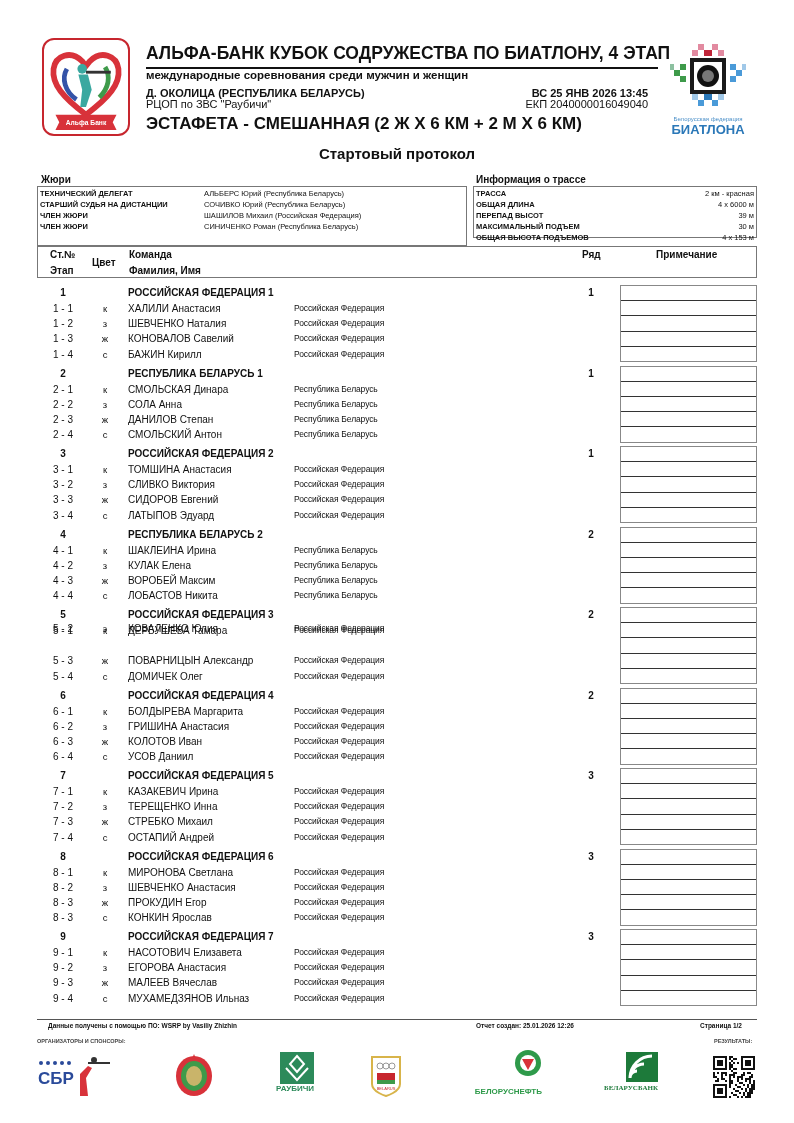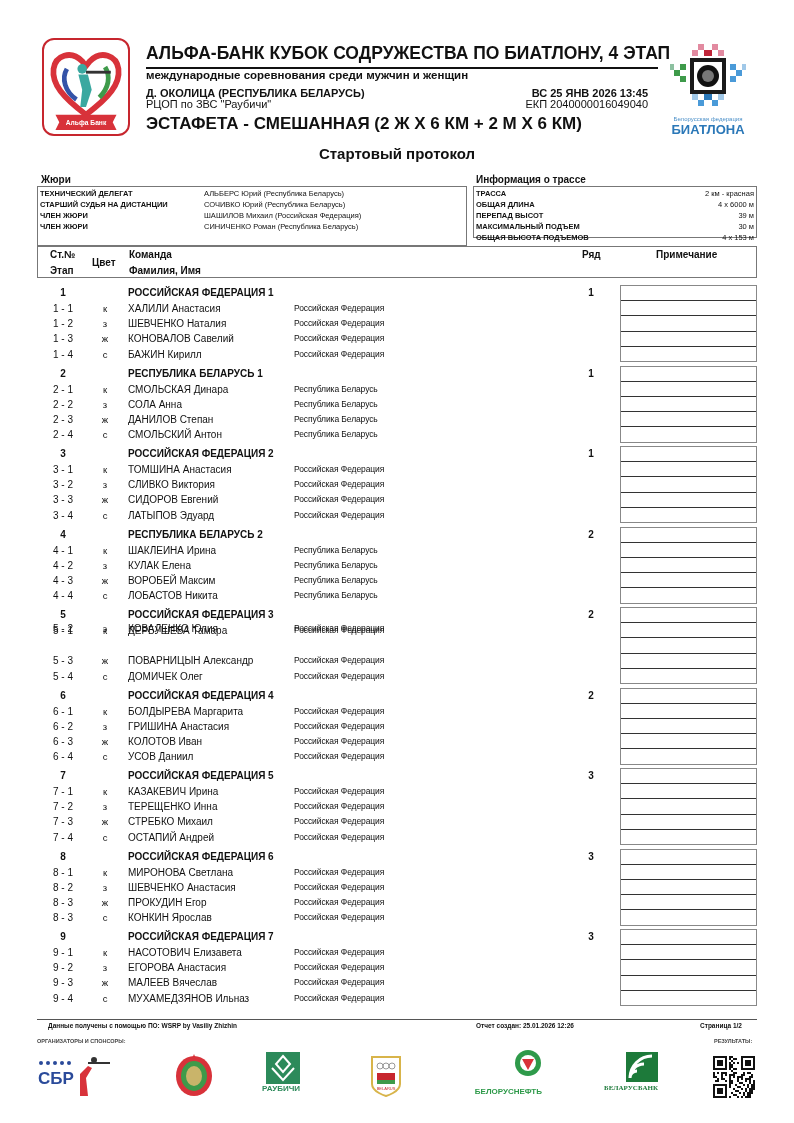--- a/index.html
+++ b/index.html
@@ -548,21 +548,21 @@
   </svg>
 </div>
 <div class="sponsor" style="left:170px; width:48px;">
   <svg width="42" height="46" viewBox="0 0 42 46">
     <ellipse cx="21" cy="24" rx="18" ry="20" fill="#d8323a"></ellipse>
     <ellipse cx="21" cy="24" rx="13" ry="15" fill="#3e9a4a"></ellipse>
     <ellipse cx="21" cy="24" rx="8" ry="10" fill="#c9b46a"></ellipse>
     <polygon points="21,2 23,7 18,5 24,5 19,7" fill="#d8323a"></polygon>
   </svg>
 </div>
-<div class="sponsor" style="left:256px; width:44px; flex-direction:column;">
+<div class="sponsor" style="left:270px; width:44px; flex-direction:column;">
   <svg width="34" height="32" viewBox="0 0 34 32">
     <rect width="34" height="32" fill="#2c8a5a"></rect>
     <path d="M17 4 L24 12 L17 20 L10 12 Z M6 16 L17 28 L28 16" fill="none" stroke="#fff" stroke-width="2"></path>
   </svg>
   <div style="font-size:8px; font-weight:bold; color:#2c8a5a;">РАУБИЧИ</div>
 </div>
 <div class="sponsor" style="left:366px; width:40px;">
   <svg width="34" height="44" viewBox="0 0 34 44">
     <path d="M3 3 L31 3 L31 30 C31 38 17 42 17 42 C17 42 3 38 3 30 Z" fill="#fff" stroke="#d8b44a" stroke-width="2"></path>
     <g fill="none" stroke="#999" stroke-width="1">

